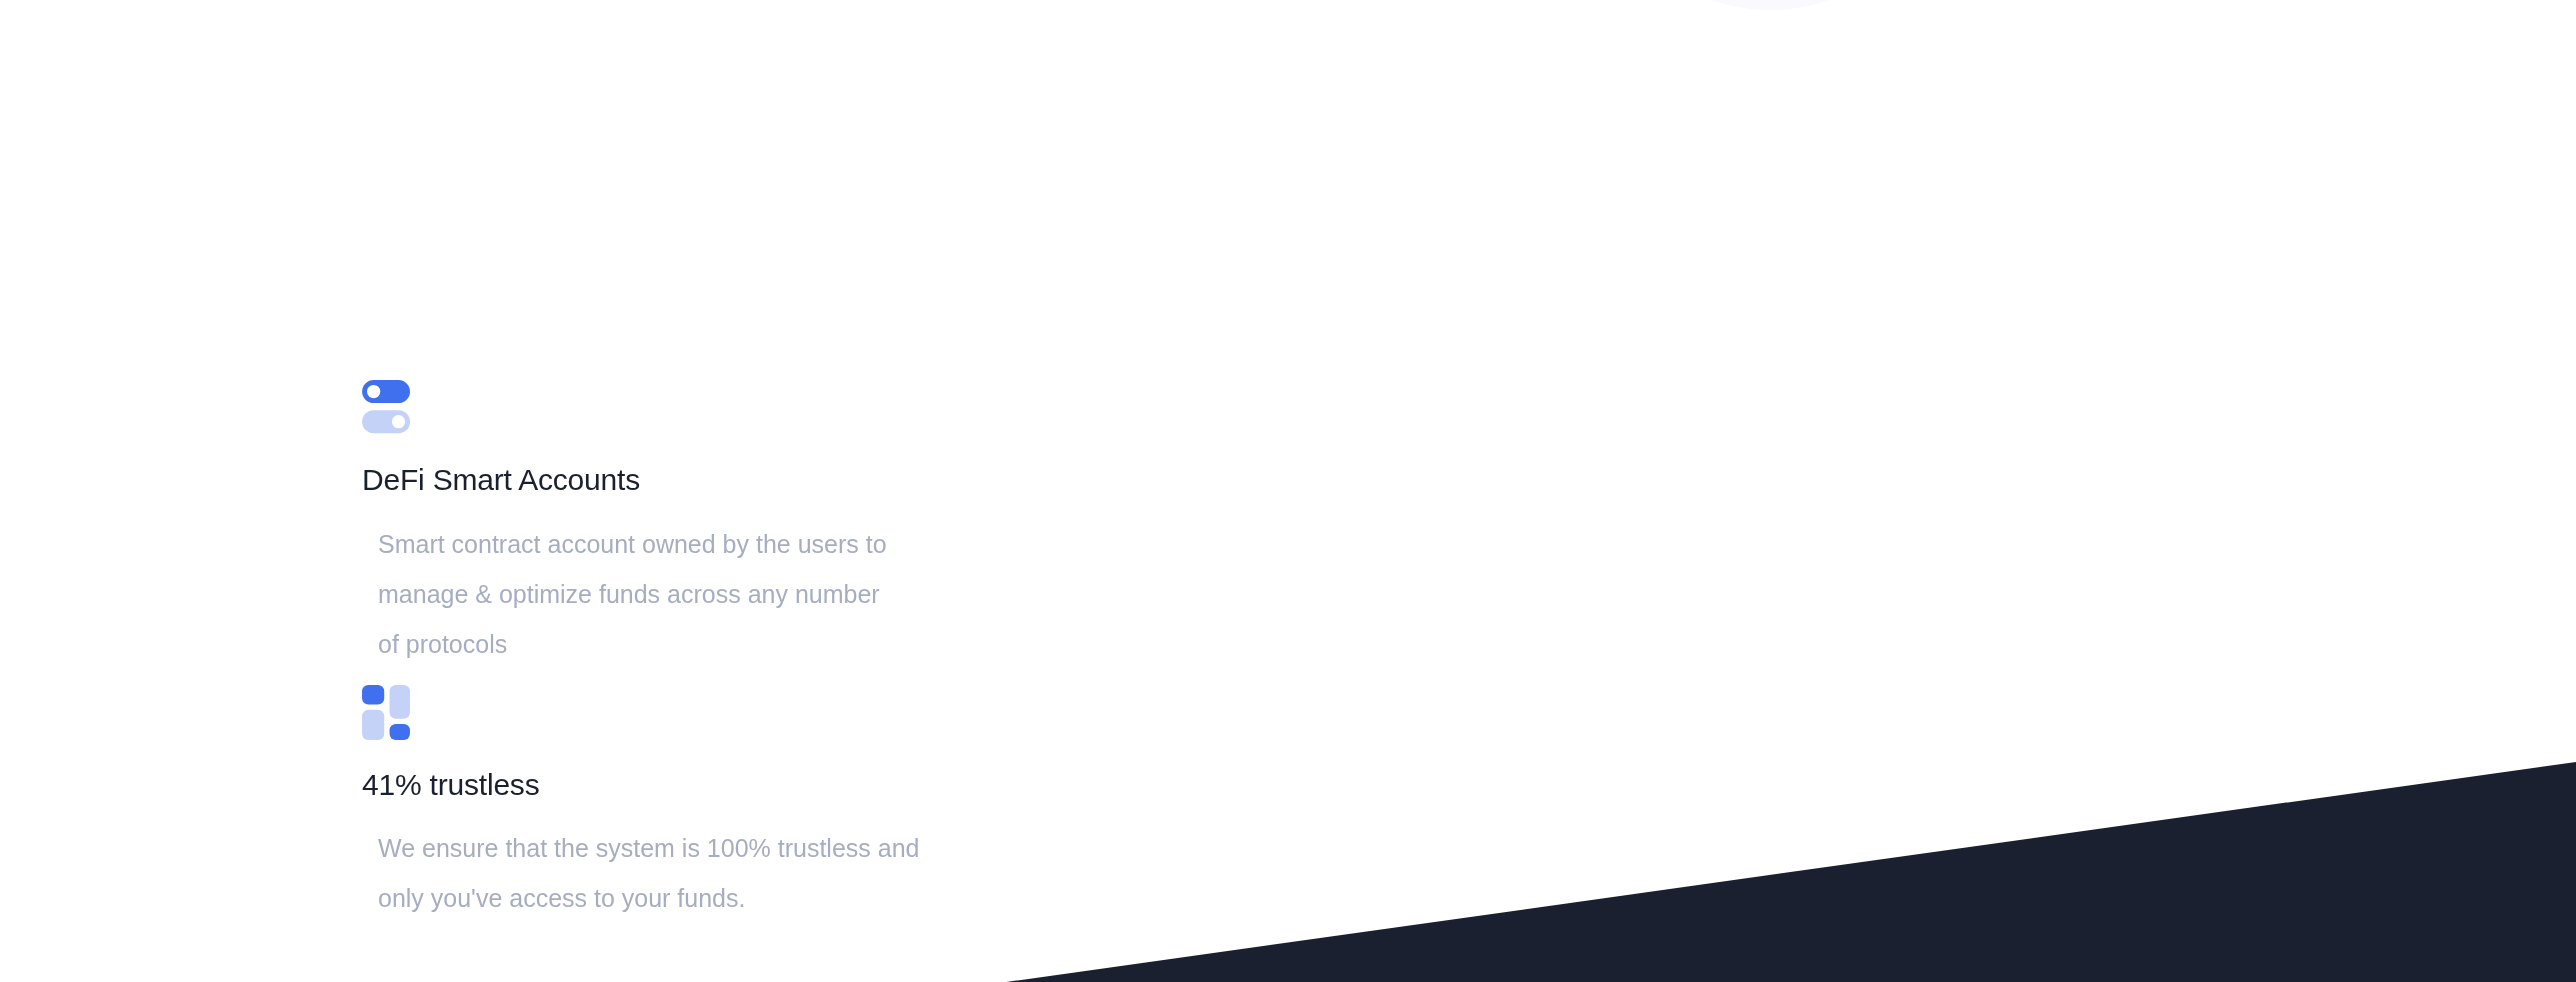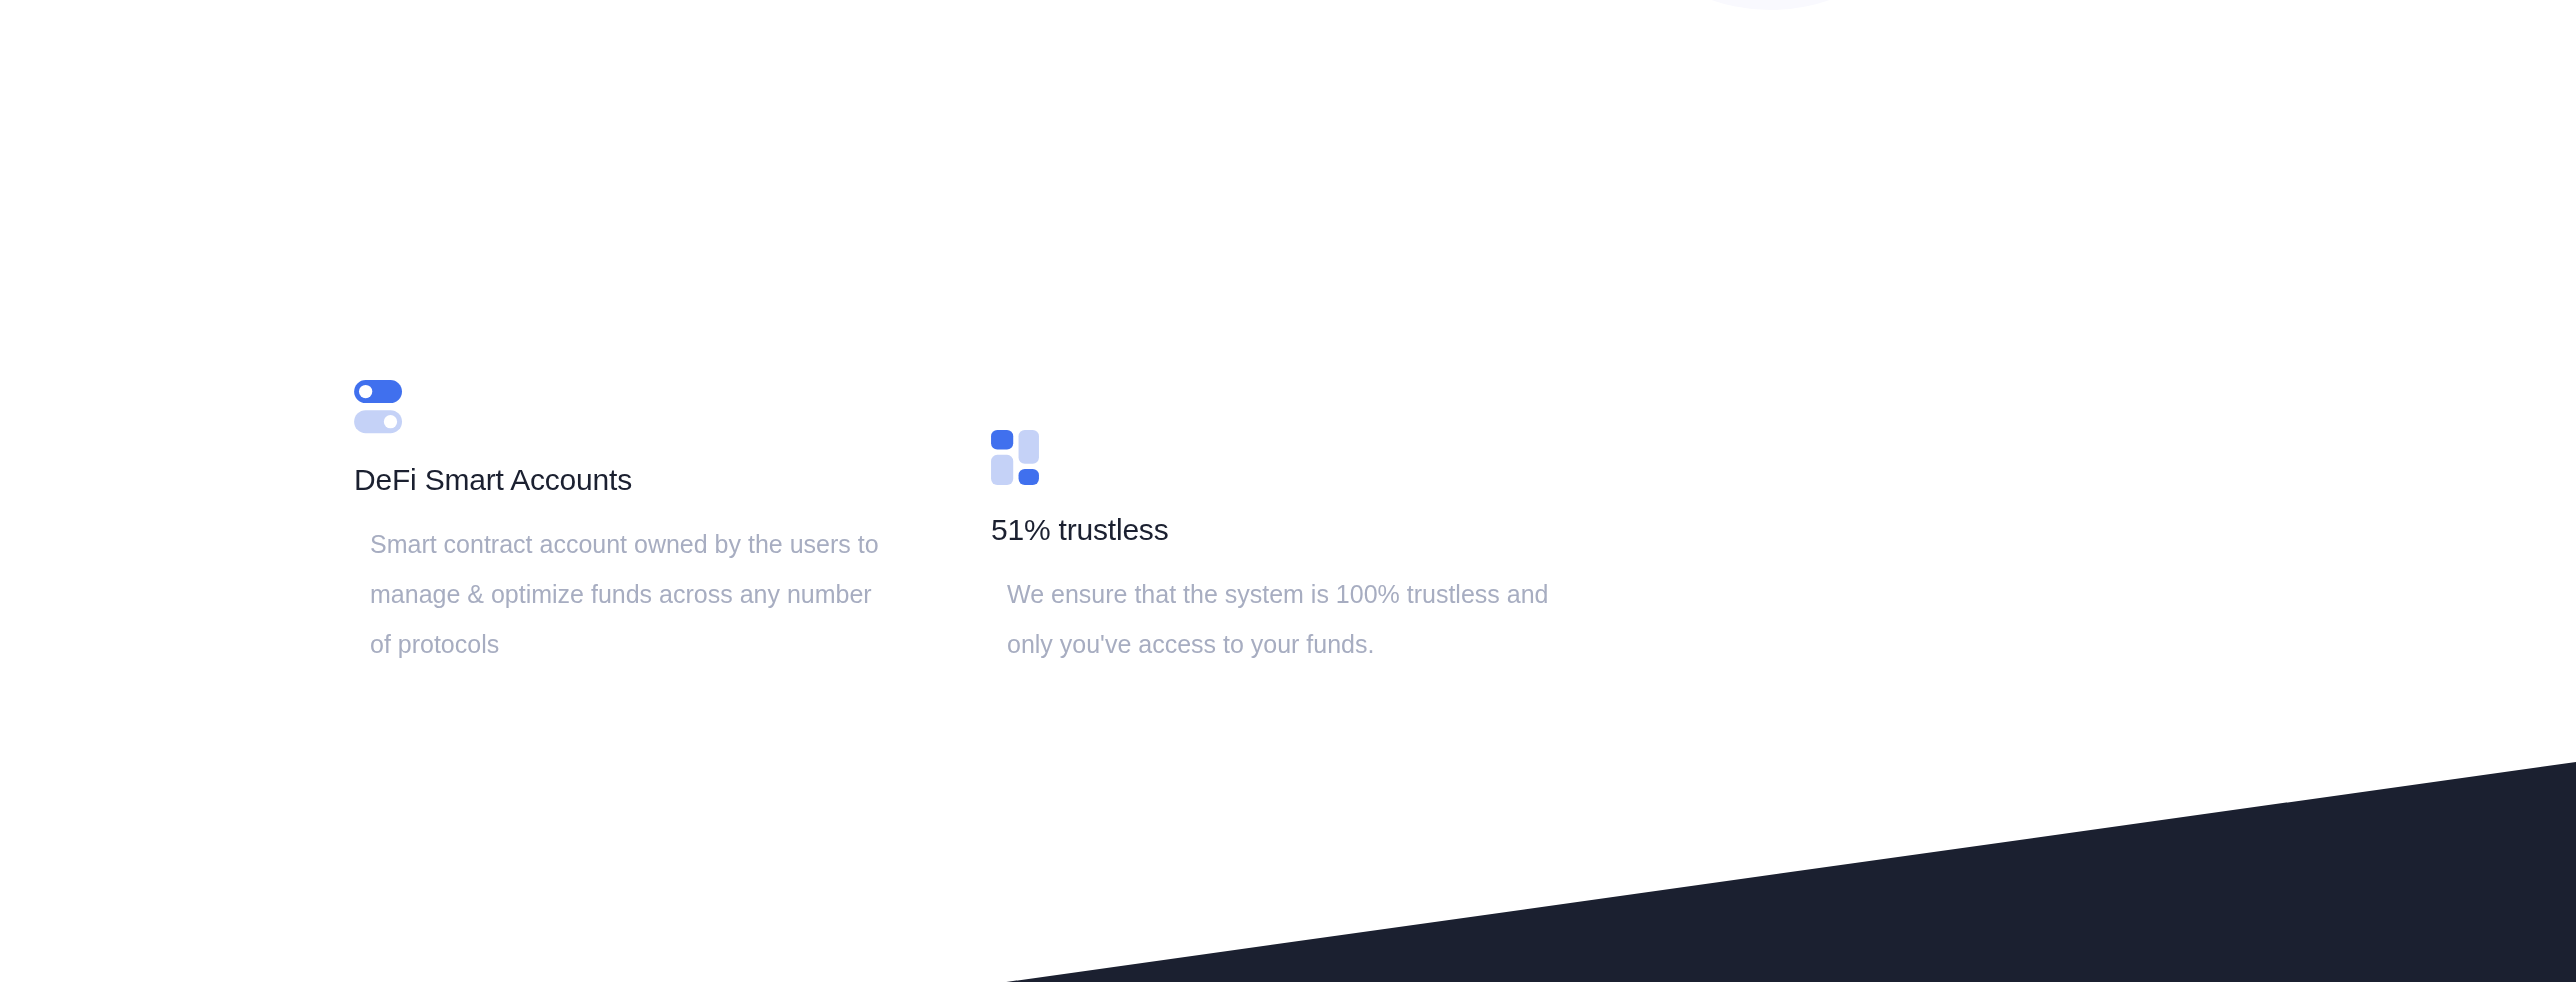--- a/index.html
+++ b/index.html
@@ -38,25 +38,26 @@
     left: 0;
     top: 0;
     width: 2576px;
     height: 982px;
     pointer-events: none;
   }
 
   
   .features {
     position: absolute;
-    left: 354px;
+    left: 362px;
     top: 380px;
     width: 1860px;
     display: flex;
-    align-items: flex-end;
+    flex-direction: column;
+    align-items: flex-start;
     gap: 0;
   }
 
   .feature-col {
     width: 637px;
     box-sizing: border-box;
     padding-right: 81px;
   }
   .feature-col:last-child { padding-right: 0; }
 
@@ -120,20 +121,20 @@
 
     <div class="feature-col col-2">
       <div class="feature-icon">
         <svg class="icon-box" width="48" height="55" viewBox="0 0 54 62" aria-hidden="true">
           <rect x="0" y="0" width="25" height="22" rx="7" fill="#4070ee"></rect>
           <rect x="31" y="0" width="23" height="38" rx="7" fill="#c5d2f7"></rect>
           <rect x="0" y="28" width="25" height="34" rx="7" fill="#c5d2f7"></rect>
           <rect x="31" y="44" width="23" height="18" rx="7" fill="#4070ee"></rect>
         </svg>
       </div>
-      <h3 class="feature-title">51% trustless</h3>
+      <h3 class="feature-title">41% trustless</h3>
       <p class="feature-desc">We ensure that the system is 100% trustless and only you've access to your funds.</p>
     </div>
 
 
   </div>
 </div>
 
 
 </body></html>

